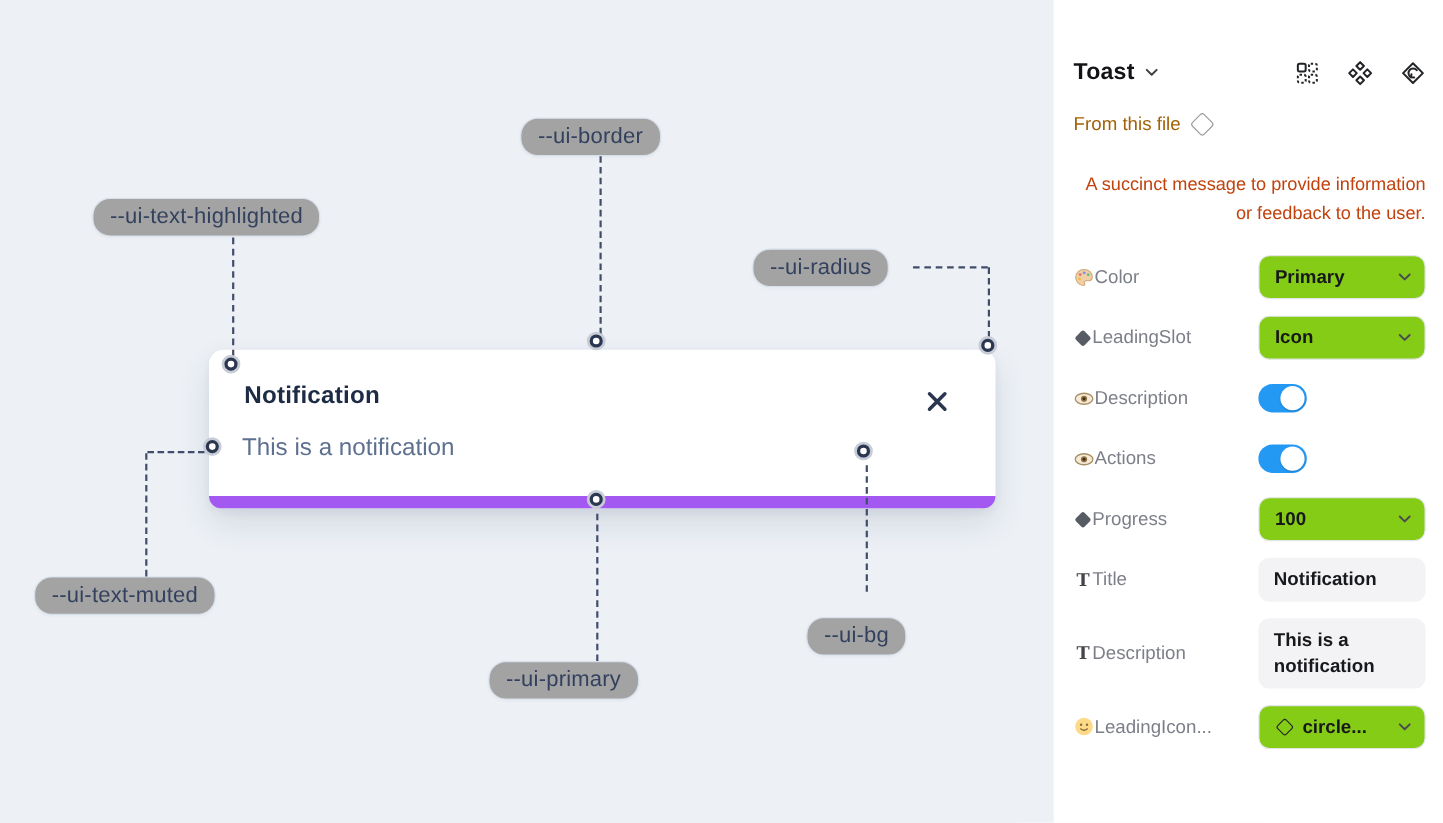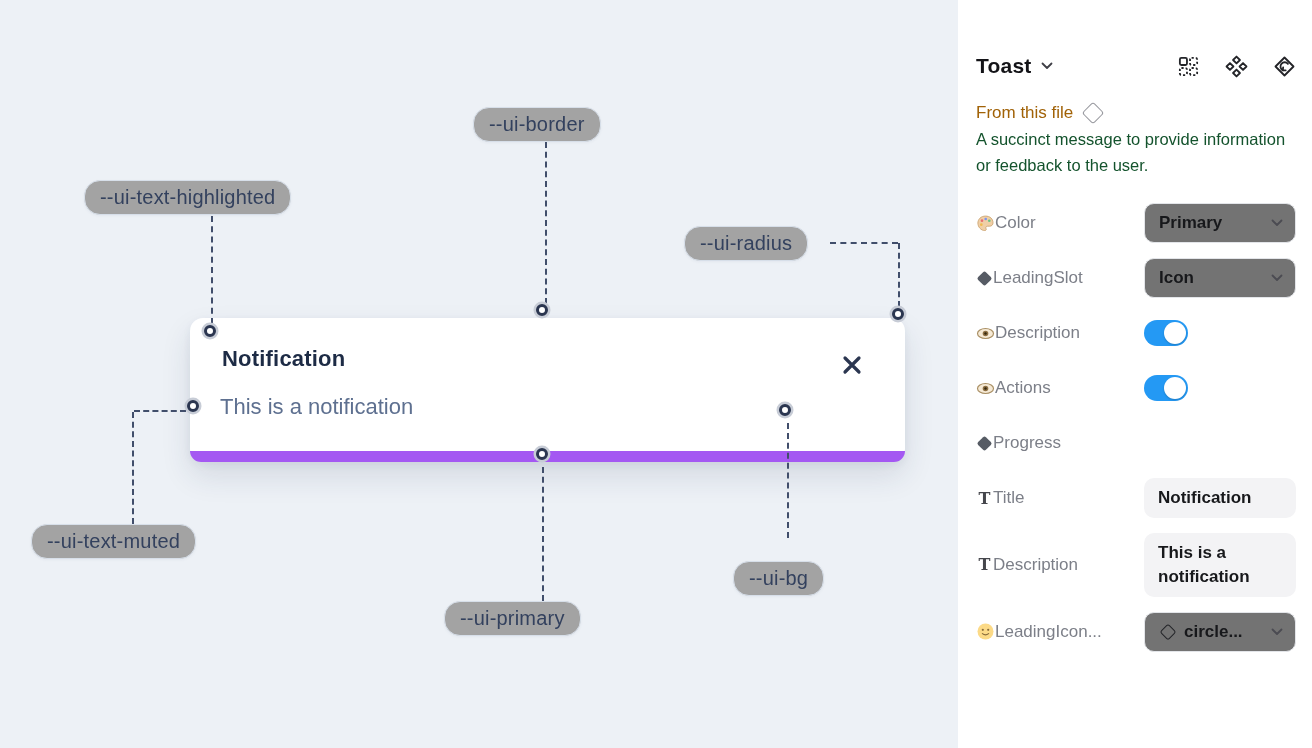--- a/index.html
+++ b/index.html
@@ -35,29 +35,29 @@
   .panel-header { margin-top: 54px; display: flex; align-items: center; justify-content: space-between; }
   .panel-title-group { display: flex; align-items: center; gap: 10px; cursor: pointer; }
   .panel-title { font-size: 21px; font-weight: 700; color: #131317; letter-spacing: .2px; }
   .header-icons { display: flex; align-items: center; gap: 25px; }
   .hicon { width: 23px; height: 23px; cursor: pointer; display: block; }
 
   .source-row { margin-top: 25px; display: flex; align-items: center; gap: 12px; }
   .source-label { font-size: 17px; color: #a16207; }
   .diamond-outline-lg { width: 16px; height: 16px; border: 1.6px solid #97989e; border-radius: 3px; transform: rotate(45deg); }
 
-  .panel-desc { margin-top: 3px; font-size: 16.5px; line-height: 1.58; color: #14532d; max-width: 322px; }
+  .panel-desc { margin-top: 32px; font-size: 16.5px; line-height: 1.58; color: #c2410c; max-width: 322px; text-align: right; }
 
   .props { margin-top: 25px; }
   .prop-row { display: flex; align-items: center; justify-content: space-between; margin-bottom: 15px; min-height: 40px; }
   .prop-label-group { display: flex; align-items: center; gap: 0; min-width: 0; }
   .prop-label { font-size: 17px; color: #7c7f88; white-space: nowrap; overflow: hidden; text-overflow: ellipsis; max-width: 160px; }
   .prop-control { width: 152px; flex: 0 0 152px; }
 
-  .dropdown { height: 40px; background: #737373; border: 1.5px solid #e3e5e9; border-radius: 10px;
+  .dropdown { height: 40px; background: #84cc16; border: 1.5px solid #e3e5e9; border-radius: 10px;
               display: flex; align-items: center; padding: 0 12px 0 14px; cursor: pointer; gap: 7px; }
   .dropdown-value { font-size: 17px; font-weight: 700; color: #17181b; flex: 1; white-space: nowrap; overflow: hidden; }
   .chevron { width: 12px; height: 8px; flex: 0 0 12px; }
 
   .toggle { width: 44px; height: 26px; border-radius: 13px; background: #2499f4; position: relative; cursor: pointer; }
   .toggle-knob { position: absolute; top: 2px; right: 2px; width: 22px; height: 22px; background: #fff; border-radius: 50%;
                  box-shadow: 0 1px 2px rgba(0,0,0,.2); }
 
   .text-field { background: #f3f3f5; border-radius: 10px; padding: 8px 14px; font-size: 17px; font-weight: 700; color: #17181b; line-height: 1.4; }
   .text-field.single { height: 40px; display: flex; align-items: center; padding: 0 14px; }
@@ -210,20 +210,28 @@
             <div class="toggle-knob"></div>
           </div>
       </div>
     </div>
 
     <div class="prop-row">
       <div class="prop-label-group">
         <span class="diamond-filled"></span>
         <span class="prop-label">Progress</span>
       </div>
+      <div class="prop-control">
+        <div class="dropdown">
+          <span class="dropdown-value">100</span>
+          <svg class="chevron" viewBox="0 0 12 8">
+              <polyline points="1.5,1.5 6,6 10.5,1.5" fill="none" stroke="#4b4b52" stroke-width="1.8" stroke-linecap="round" stroke-linejoin="round"></polyline>
+            </svg>
+        </div>
+      </div>
     </div>
 
     <div class="prop-row">
       <div class="prop-label-group">
         <span class="t-glyph">T</span>
         <span class="prop-label">Title</span>
       </div>
       <div class="prop-control">
         <div class="text-field single">Notification</div>
       </div>

